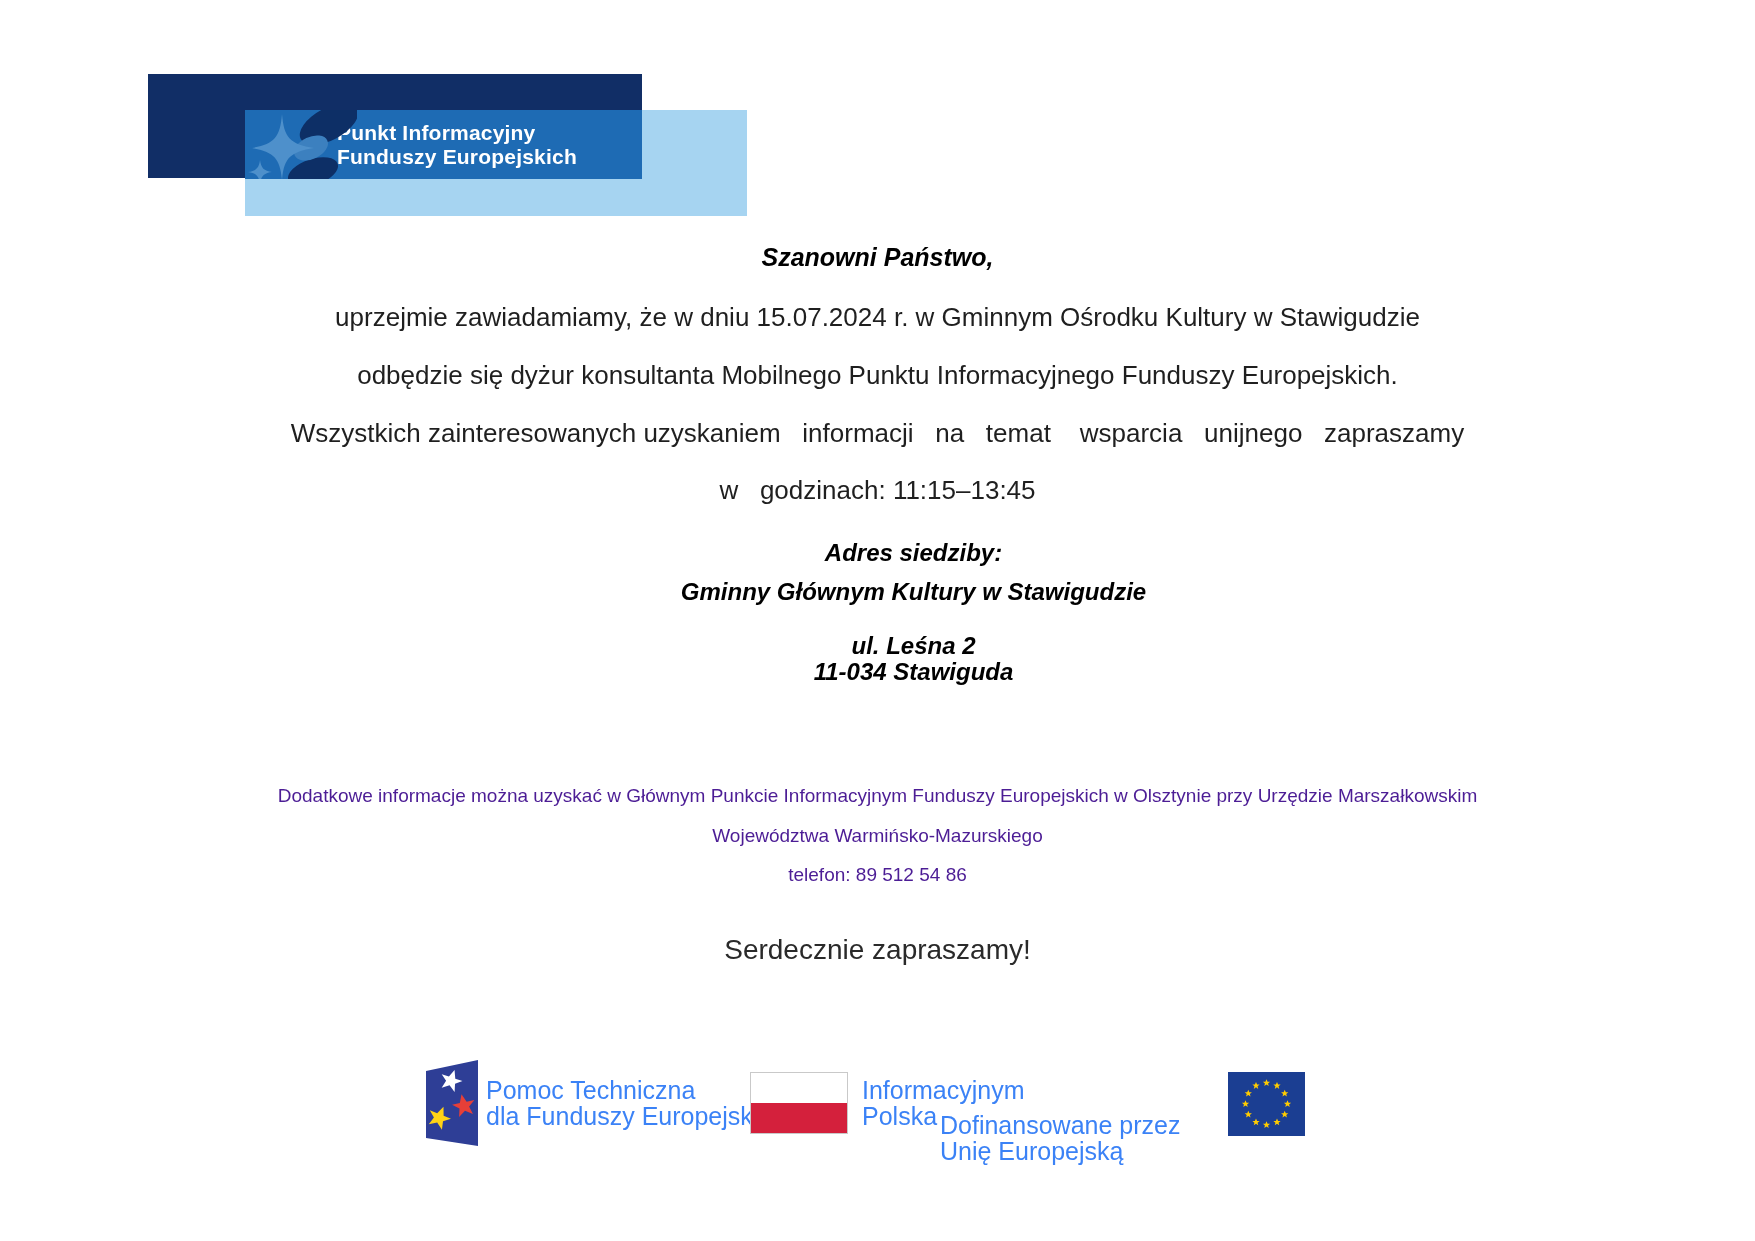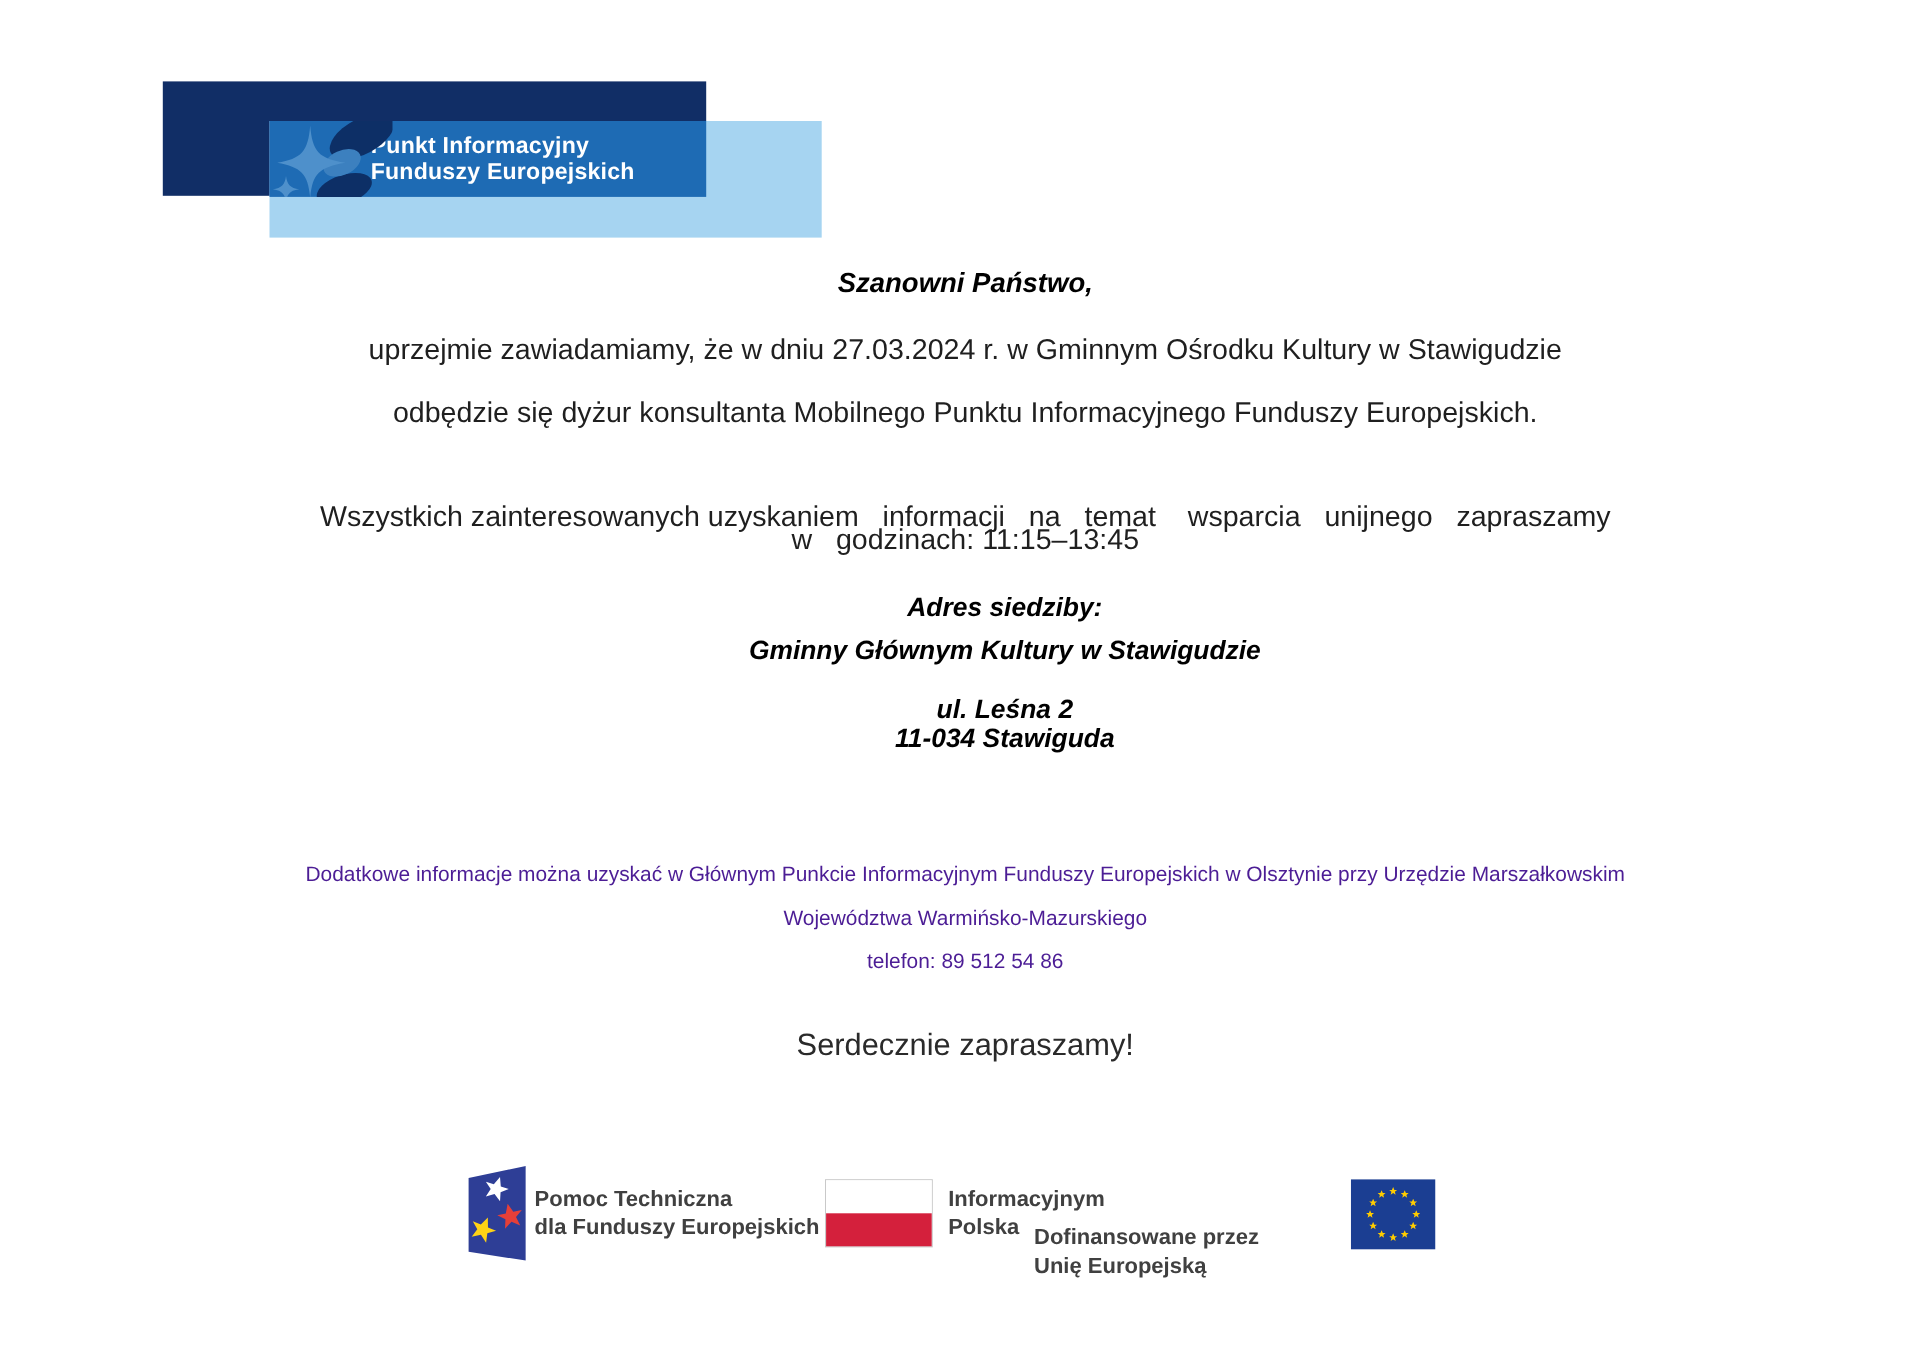--- a/index.html
+++ b/index.html
@@ -14,36 +14,36 @@
   .logo-band  { position:absolute; left:245px; top:110px; width:397px; height:69px;  background:#1e6bb4; display:flex; align-items:center; }
   .logo-art   { position:absolute; left:0; top:0; width:112px; height:69px; overflow:hidden; }
   .logo-text  { margin-left:92px; color:#ffffff; font-weight:bold; font-size:21px; line-height:24px; letter-spacing:0.2px; }
 
   
   .line { position:absolute; left:0; width:100%; text-align:center; }
   .salutation { top:243px; font-size:25px; font-weight:bold; font-style:italic; color:#000000; }
   .para { font-size:26px; color:#1f1f1f; }
   .p1 { top:302px; }
   .p2 { top:360px; }
-  .p3 { top:418px; white-space:pre;margin-top:36px; }
+  .p3 { top:418px; white-space:pre; }
   .p4 { top:475px; white-space:pre; }
   .addr { font-size:24px; font-weight:bold; font-style:italic; color:#000000;padding-left:36px; }
   .a0 { top:539px; }
   .a1 { top:578px; }
   .a2 { top:616px;margin-top:16px; }
   .a3 { top:658px; }
   .info { font-size:19px; color:#4c1d95; }
   .i1 { top:785px; }
   .i2 { top:825px; }
   .i3 { top:864px; }
   .closing { top:934px; font-size:28px; color:#2a2a2a; }
 
   
   .f-left-flag { position:absolute; left:425px; top:1059px; width:53px; height:88px; }
-  .f-label { position:absolute; font-size:20px; line-height:26px; font-weight:bold; color:#404040; }
+  .f-label { position:absolute; font-size:25px; line-height:26px; font-weight:normal; color:#3b82f6; }
   .f-left-text { left:486px; top:1077px; text-align:left; }
   .f-pl-flag { position:absolute; left:750px; top:1072px; width:98px; height:62px; border:1px solid #c9c9c9; box-sizing:border-box; }
   .f-pl-white { width:100%; height:50%; background:#ffffff; }
   .f-pl-red   { width:100%; height:50%; background:#d4203c; }
   .f-pl-text  { left:862px; top:1077px; text-align:left; }
   .f-eu-text  { left:940px; top:1112px; width:272px; text-align:left; }
   .f-eu-flag  { position:absolute; left:1228px; top:1072px; width:77px; height:64px; }
 </style>
 </head>
 <body>
@@ -65,21 +65,21 @@
       </div>
       <div class="logo-text">
         <div>Punkt Informacyjny</div>
         <div>Funduszy Europejskich</div>
       </div>
     </div>
   </div>
 
   <div class="line salutation">Szanowni Państwo,</div>
 
-  <div class="line para p1">uprzejmie zawiadamiamy, że w dniu 27.03.2024 r. w Gminnym Ośrodku Kultury w Stawigudzie</div>
+  <div class="line para p1">uprzejmie zawiadamiamy, że w dniu 15.07.2024 r. w Gminnym Ośrodku Kultury w Stawigudzie</div>
   <div class="line para p2">odbędzie się dyżur konsultanta Mobilnego Punktu Informacyjnego Funduszy Europejskich.</div>
   <div class="line para p3">Wszystkich zainteresowanych uzyskaniem   informacji   na   temat    wsparcia   unijnego   zapraszamy</div>
   <div class="line para p4">w   godzinach: 11:15–13:45</div>
 
   <div class="line addr a0">Adres siedziby:</div>
   <div class="line addr a1">Gminny Głównym Kultury w Stawigudzie</div>
   <div class="line addr a2">ul. Leśna 2</div>
   <div class="line addr a3">11-034 Stawiguda</div>
 
   <div class="line info i1">Dodatkowe informacje można uzyskać w Głównym Punkcie Informacyjnym Funduszy Europejskich w Olsztynie przy Urzędzie Marszałkowskim</div>

